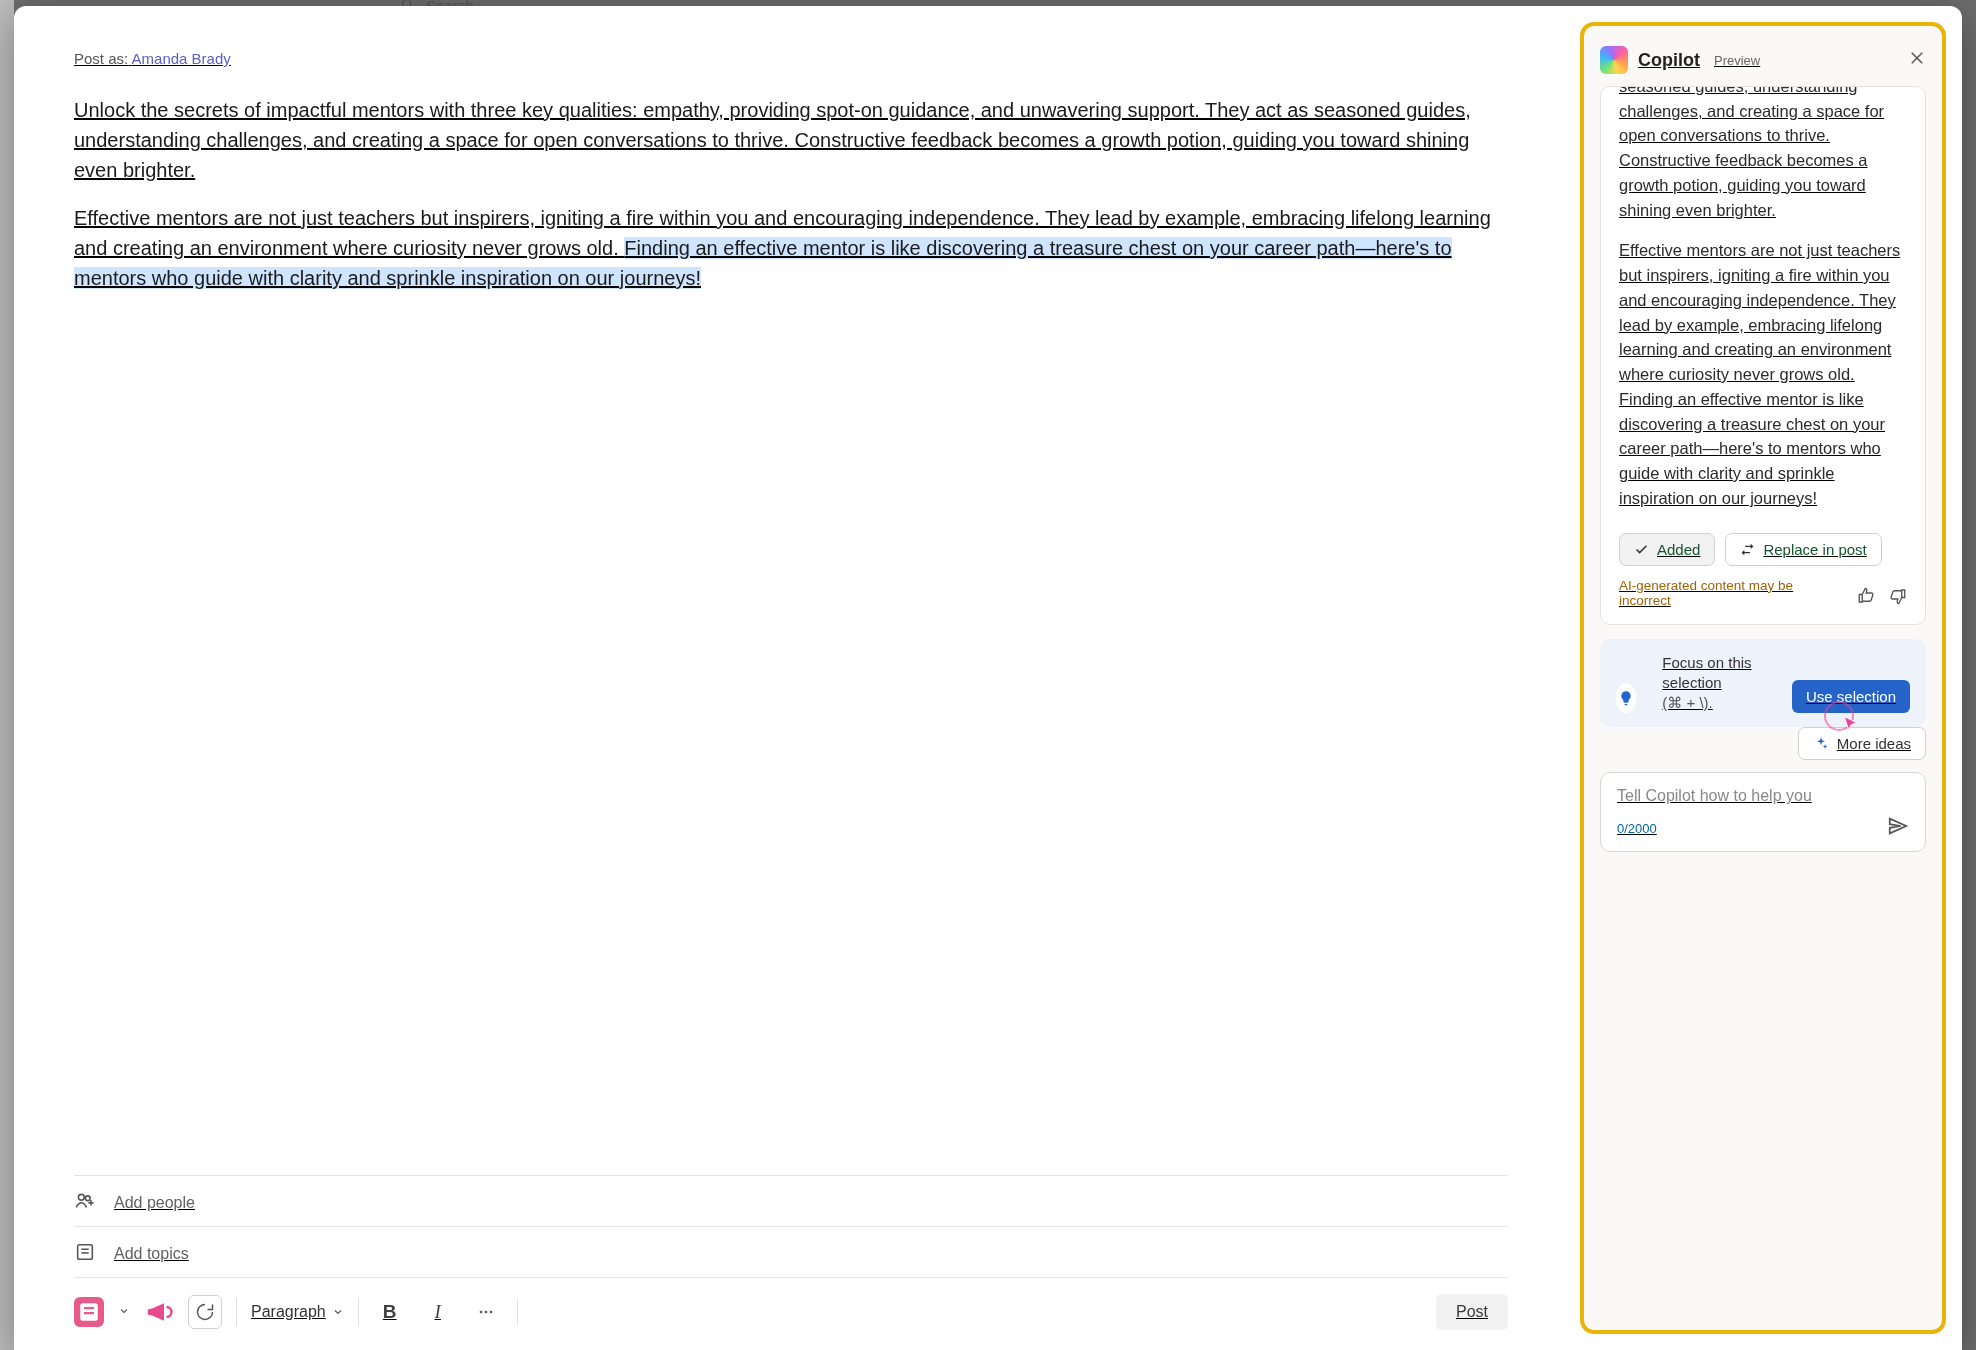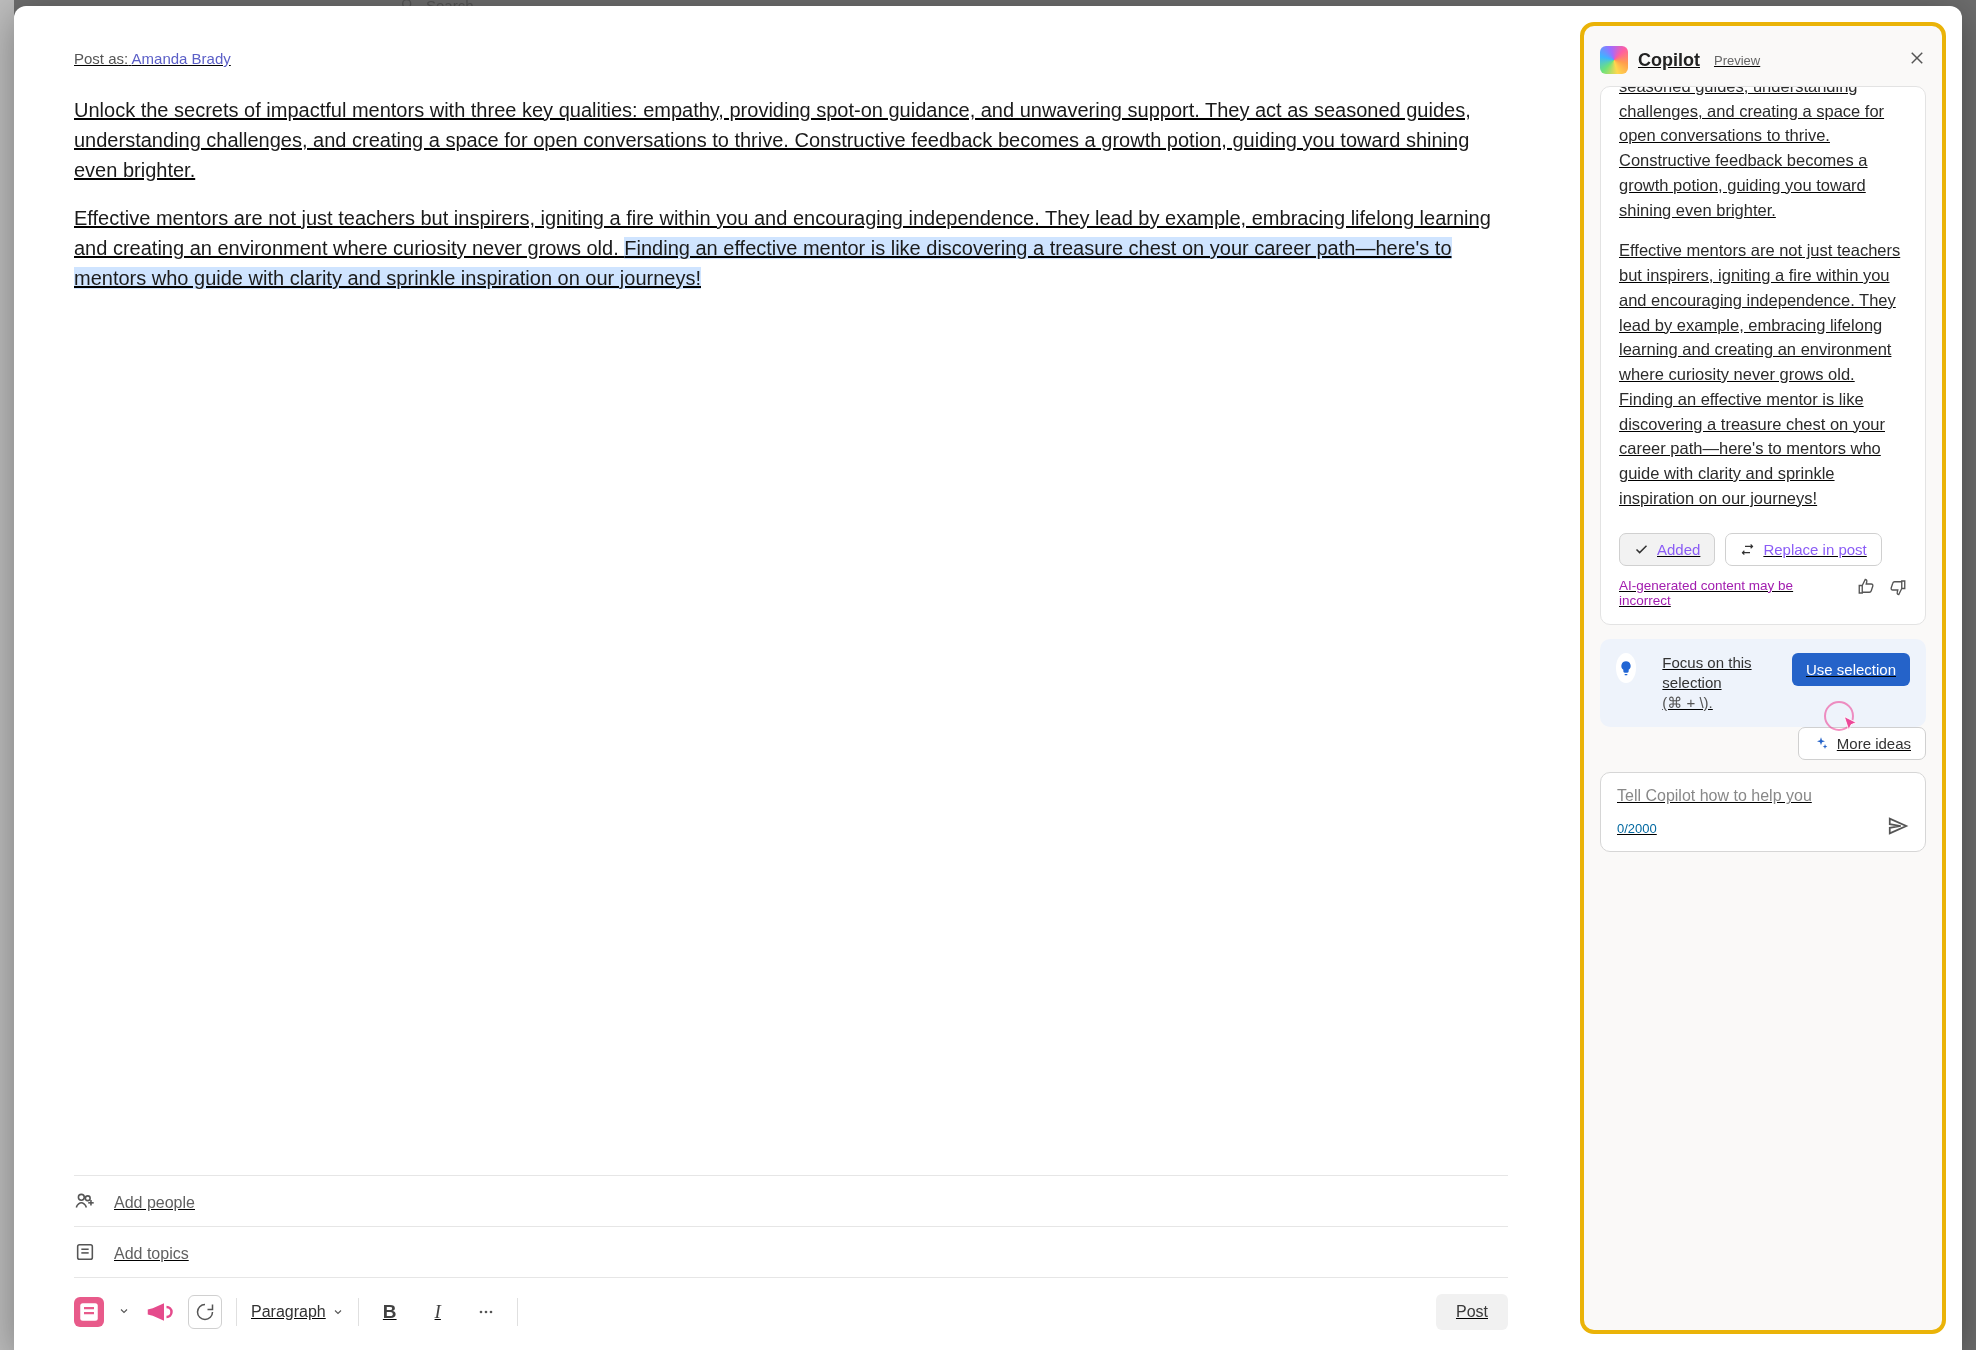--- a/index.html
+++ b/index.html
@@ -131,32 +131,32 @@
   }
   .cp-msg-text{
     font-size:16.5px;line-height:1.5;color:#2b2b2b;
     margin-top:-38px; 
   }
   .cp-msg-text p{margin-bottom:16px;}
   .cp-actions{display:flex;gap:10px;margin-top:6px;}
   .cp-chip{
     display:flex;align-items:center;gap:8px;
     border:1px solid #d0d0d0;border-radius:7px;
-    padding:7px 14px;font-size:15px;color:#8b5cf6;cursor:pointer;background:#fff;
+    padding:7px 14px;font-size:15px;color:#14532d;cursor:pointer;background:#fff;
   }
   .cp-chip.added{background:#f2f2f2;}
   .cp-chip svg{width:15px;height:15px;}
-  .cp-footer{display:flex;align-items:flex-start;gap:23px;margin-top:12px;font-size:13.5px;color:#a21caf;}
+  .cp-footer{display:flex;align-items:flex-end;gap:23px;margin-top:12px;font-size:13.5px;color:#a16207;}
   .cp-thumbs{margin-left:auto;display:flex;gap:14px;color:#555;}
   .cp-thumbs svg{width:18px;height:18px;cursor:pointer;}
 
   .cp-selection{
     margin-top:14px;
     background:#eef3fb;border-radius:10px;padding:14px 16px;
-    display:flex;align-items:flex-start;gap:26px;
+    display:flex;align-items:flex-end;gap:26px;
     position:relative;
   }
   .cp-bulb{
     width:30px;height:30px;border-radius:50%;background:#fff;
     display:flex;align-items:center;justify-content:center;color:#2266d4;
   }
   .cp-bulb svg{width:16px;height:16px;}
   .cp-sel-txt{font-size:15px;color:#333;line-height:1.35;}
   .cp-sel-short{color:#555;}
   .cp-use{

